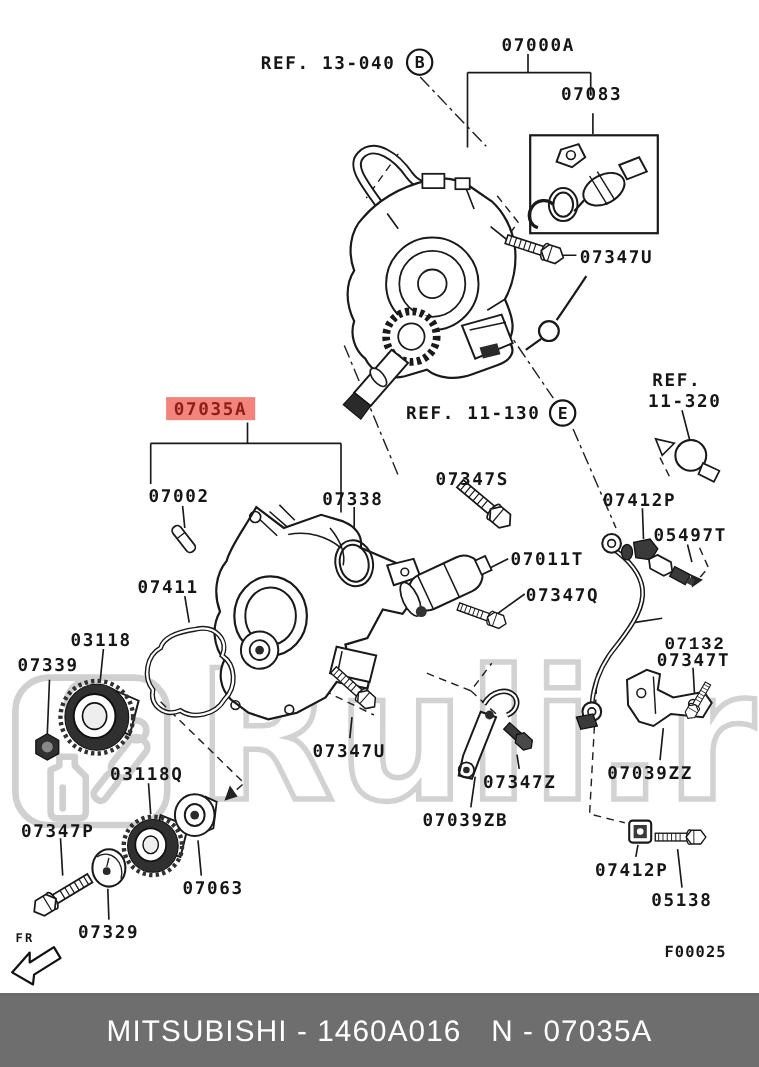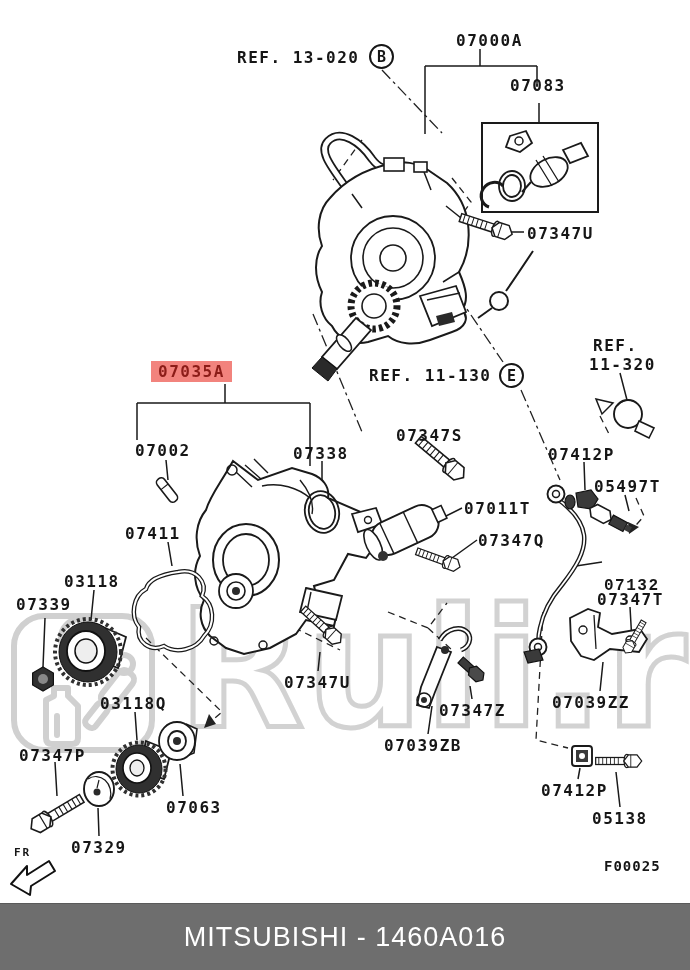--- a/index.html
+++ b/index.html
@@ -266,21 +266,21 @@
     <use href="#bolt" transform="translate(449,563) rotate(20) scale(0.78)"></use>
     <use href="#bolt" transform="translate(331,634) rotate(42) scale(0.85)"></use>
     <use href="#bolt" transform="translate(630,645) rotate(120) scale(0.62)"></use>
     <use href="#bolt" transform="translate(44,821) rotate(149)"></use>
     <use href="#bolt" transform="translate(630,761) scale(0.78)"></use>
 
     <polygon points="11,884 27,866 27,875 49,861 55,871 31,886 30,895" fill="#fff" stroke="#111" stroke-width="2" stroke-linejoin="round"></polygon>
   </svg>
 
   <div id="labels">
-      <div class="lbl" style="left: 237px; top: 48px;">REF. 13-020</div>
+      <div class="lbl" style="left: 237px; top: 48px;">REF. 13-040</div>
       <div class="lbl badge" style="left: 369px; top: 44px;">B</div>
       <div class="lbl" style="left: 443px; top: 31px; margin-left: 13px;">07000A</div>
       <div class="lbl" style="left: 510px; top: 76px;">07083</div>
       <div class="lbl" style="left: 527px; top: 224px;">07347U</div>
       <div class="lbl" style="left: 369px; top: 366px;">REF. 11-130</div>
       <div class="lbl badge" style="left: 499px; top: 363px;">E</div>
       <div class="lbl" style="left: 593px; top: 336px;">REF.</div>
       <div class="lbl" style="left: 589px; top: 355px;">11-320</div>
       <div class="lbl hl" style="left: 151px; top: 361px;">07035A</div>
       <div class="lbl" style="left: 135px; top: 441px;">07002</div>
@@ -304,14 +304,15 @@
       <div class="lbl" style="left: 154px; top: 798px; margin-left: 12px;">07063</div>
       <div class="lbl" style="left: 71px; top: 838px;">07329</div>
       <div class="lbl" style="left: 541px; top: 781px;">07412P</div>
       <div class="lbl" style="left: 592px; top: 809px;">05138</div>
       <div class="lbl fr" style="left: 14px; top: 846px;">FR</div>
       <div class="lbl small" style="left: 604px; top: 858px;">F00025</div>
     </div>
 
   <div id="footer">
     <span>MITSUBISHI - 1460A016</span>
+    <span>N - 07035A</span>
   </div>
 </div>
 
 </body></html>

